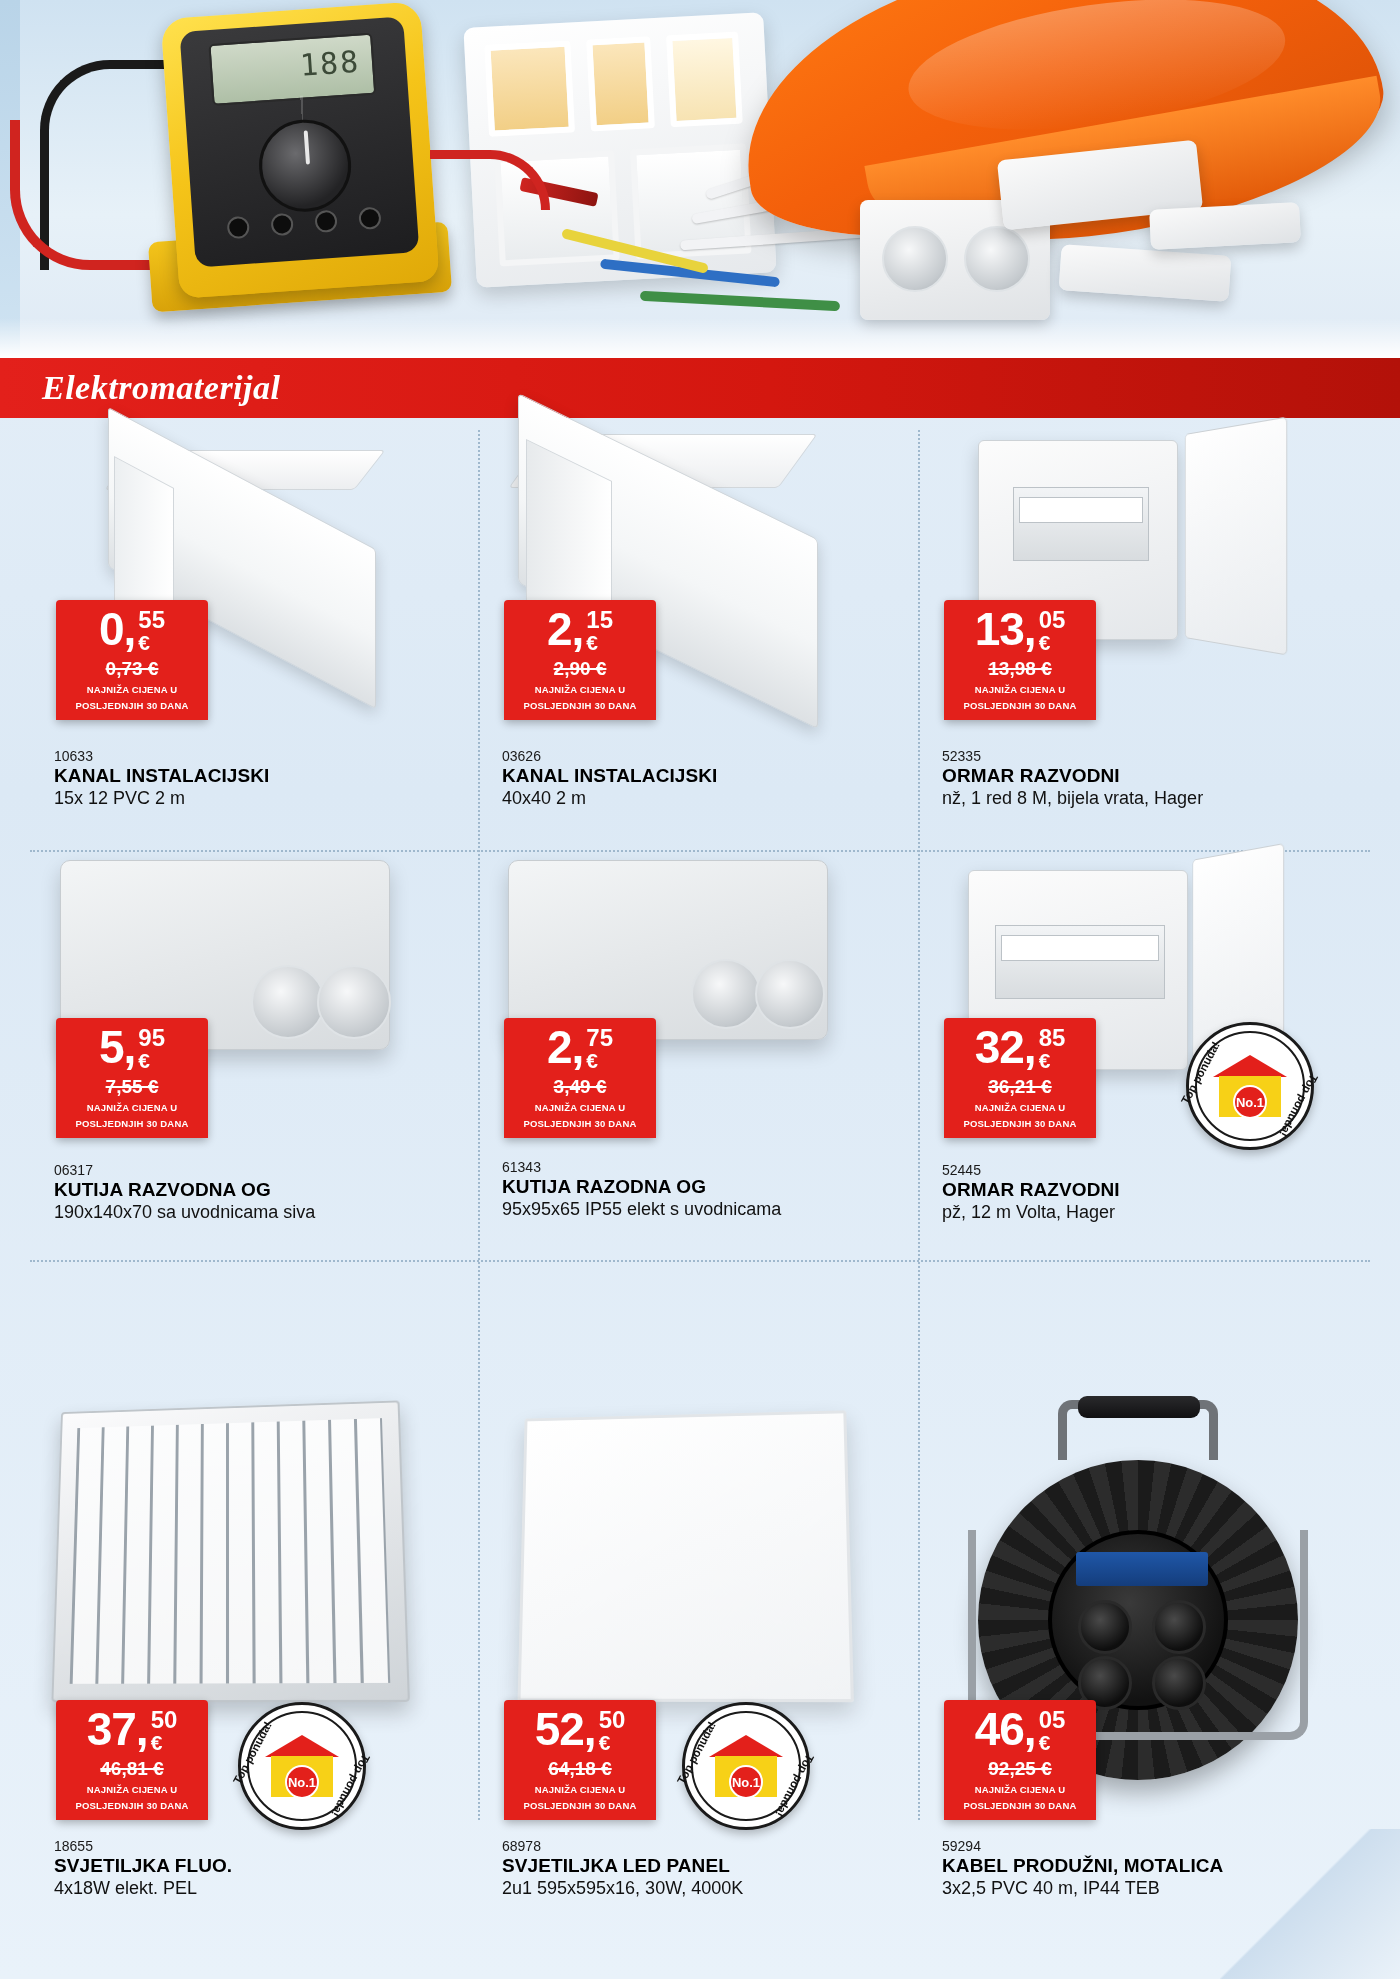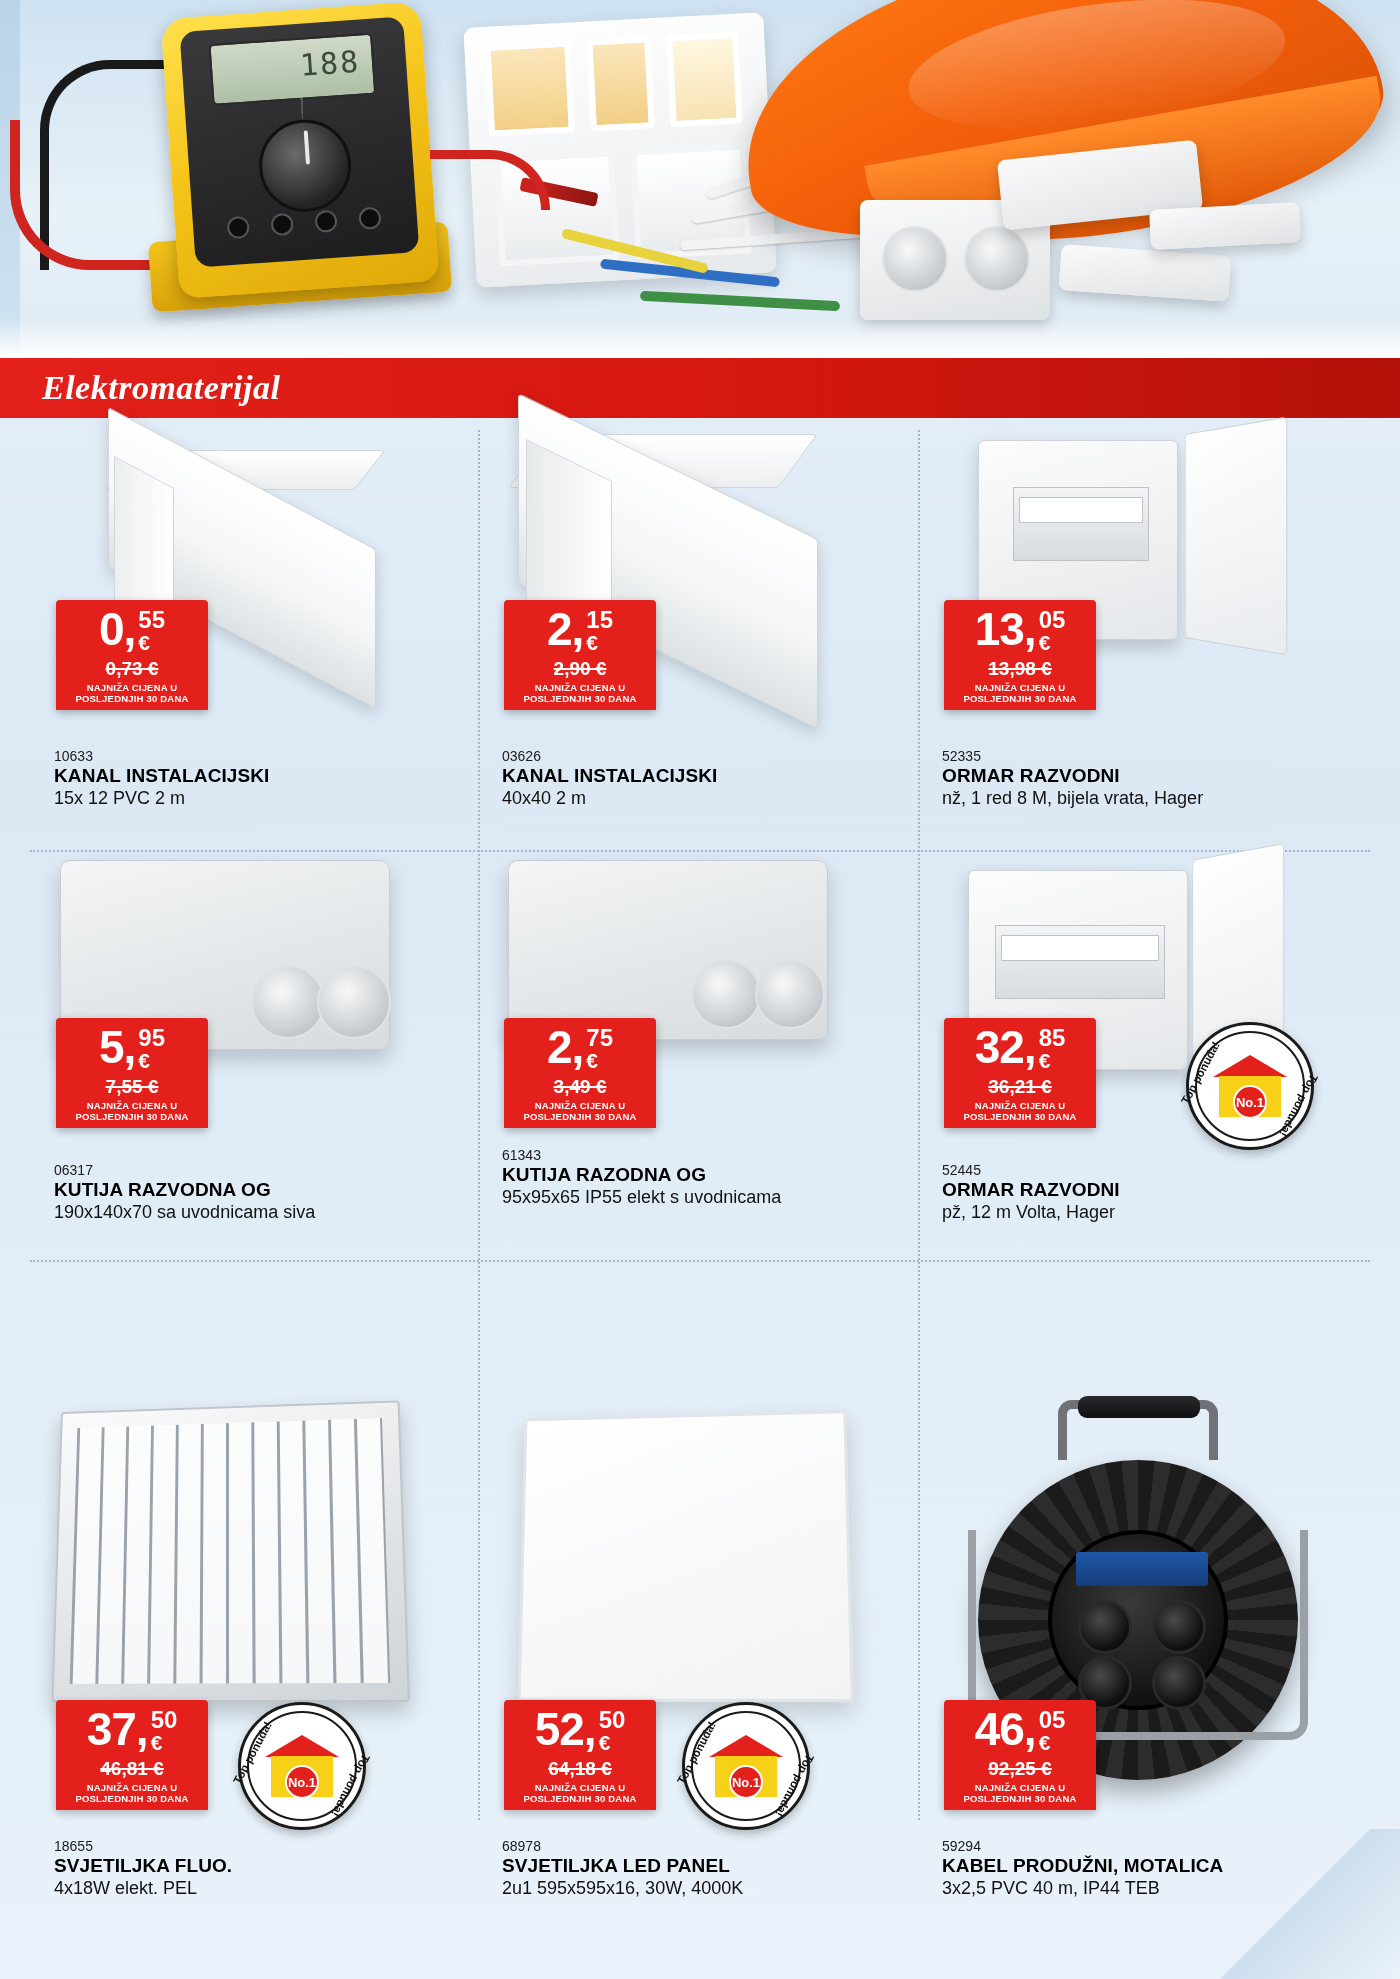--- a/index.html
+++ b/index.html
@@ -184,21 +184,21 @@
   .price-dec{ font-size:24px; font-weight:bold; line-height:1; }
   .price-cur{ font-size:21px; font-weight:bold; line-height:1.05; }
   .price-old-wrap{
     background:#e3201b; text-align:center; padding-bottom:6px;
   }
   .price-old{
     font-size:19px; font-weight:bold; text-decoration:line-through;
     text-decoration-thickness:2px;
   }
   .price-note{
-    font-size:9.5px; line-height:11px; font-weight:bold; letter-spacing:.2px;
+    font-size:9.5px; line-height:16px; font-weight:bold; letter-spacing:.2px;
     padding-top:2px;
   }
 
   .prod-code{ font-size:14px; color:#1a1a1a; }
   .prod-name{ font-size:19px; font-weight:bold; color:#000; margin-top:1px; letter-spacing:.1px;}
   .prod-desc{ font-size:18px; color:#111; margin-top:1px;}
 
   .photo{ position:absolute; }
 
   
@@ -540,21 +540,21 @@
           <span class="price-frac">
             <span class="price-dec">75</span>
             <span class="price-cur">€</span>
           </span>
         </div>
         <div class="price-old-wrap">
           <div class="price-old">3,49 €</div>
           <div class="price-note">NAJNIŽA CIJENA U POSLJEDNJIH 30 DANA</div>
         </div>
       </div>
-      <div style="position:absolute; left:24px; top:297px; width:440px;">
+      <div style="position:absolute; left:24px; top:309px; width:440px;">
         <div class="prod-code">61343</div>
         <div class="prod-name">KUTIJA RAZODNA OG</div>
         <div class="prod-desc">95x95x65 IP55 elekt s uvodnicama</div>
       </div>
     </div>
 
     <div class="cell" style="left:918px; top:420px; width:460px; height:410px;">
       <div class="photo" style="left:30px; top:-40px; width:420px; height:300px;">
         <div class="panelbox" style="left:20px;top:60px;width:220px;height:200px;">
           <div class="panelbox-win" style="left:26px;top:54px;width:170px;height:74px;"></div>

